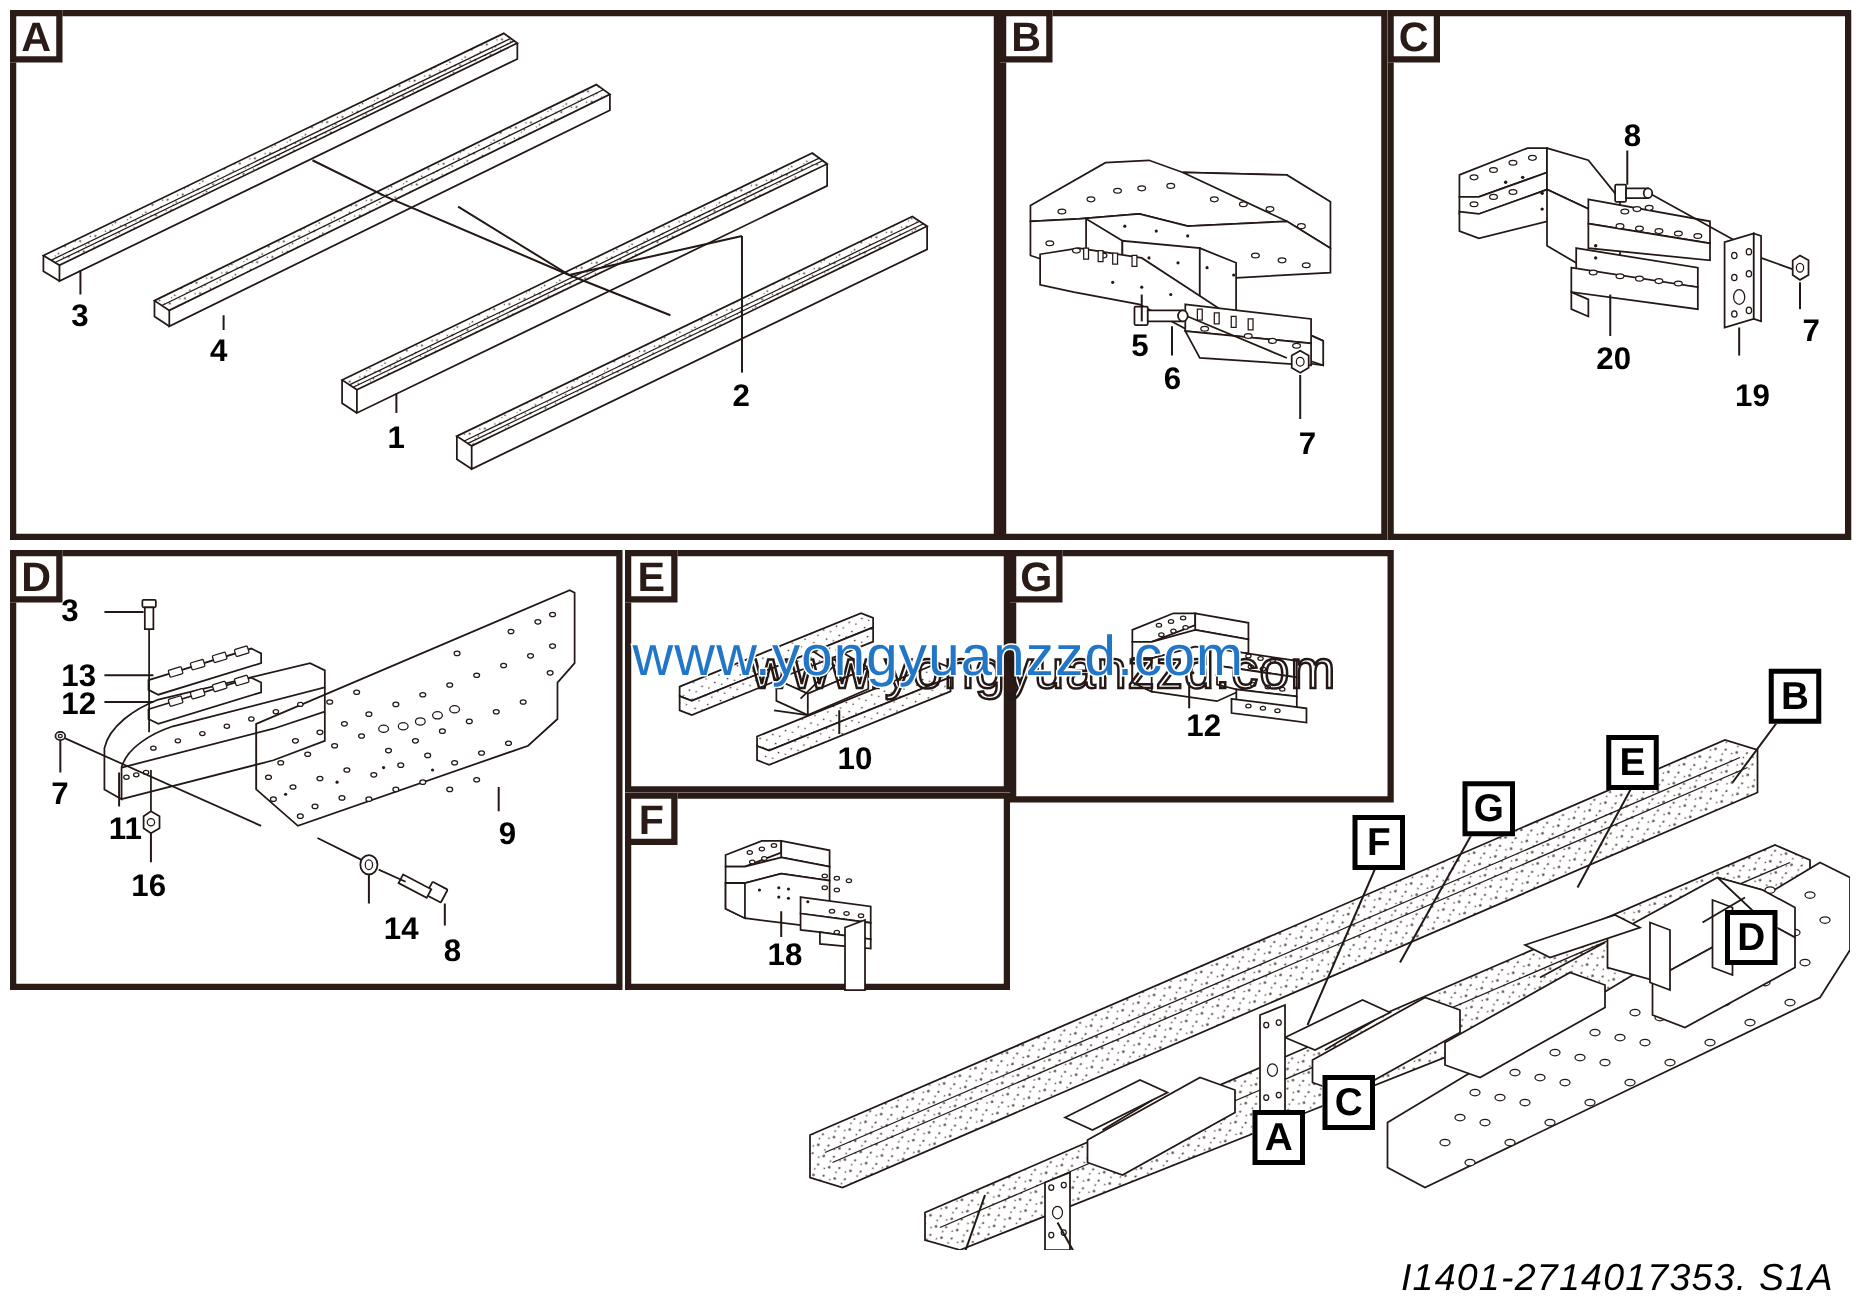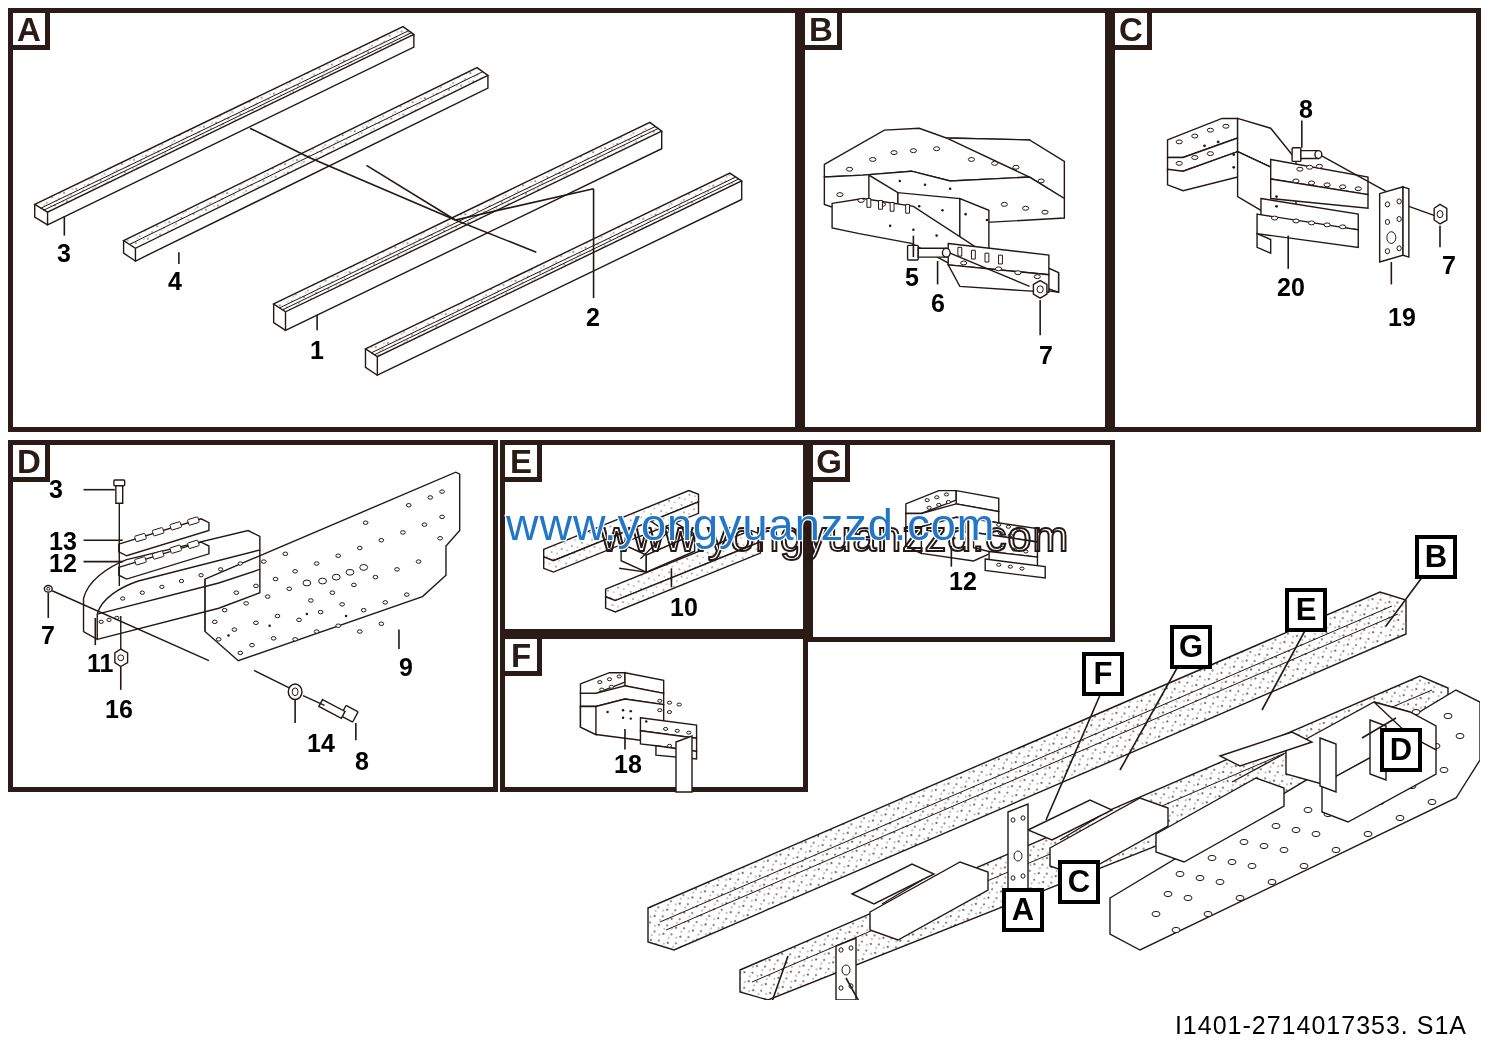--- a/index.html
+++ b/index.html
@@ -118,24 +118,25 @@
     -webkit-text-stroke: 2px #231815;
     z-index: 8;
   }
 
   
   #doc-code {
     position: absolute;
     right: 22px;
     bottom: 12px;
     font-family: "Liberation Sans", sans-serif;
-    font-size: 25px;
+    font-size: 30px;
     letter-spacing: 1px;
     color: #000000;
     white-space: nowrap;
+    font-style: italic;
   }
 </style>
 </head>
 <body>
 
 <div id="page">
 
   <div class="panel" id="panel-A" style="left:8px; top:8px; width:792px; height:424px;">
     <div class="panel-letter">A</div>
     <svg class="art" viewBox="0 0 792 424" preserveAspectRatio="none">

